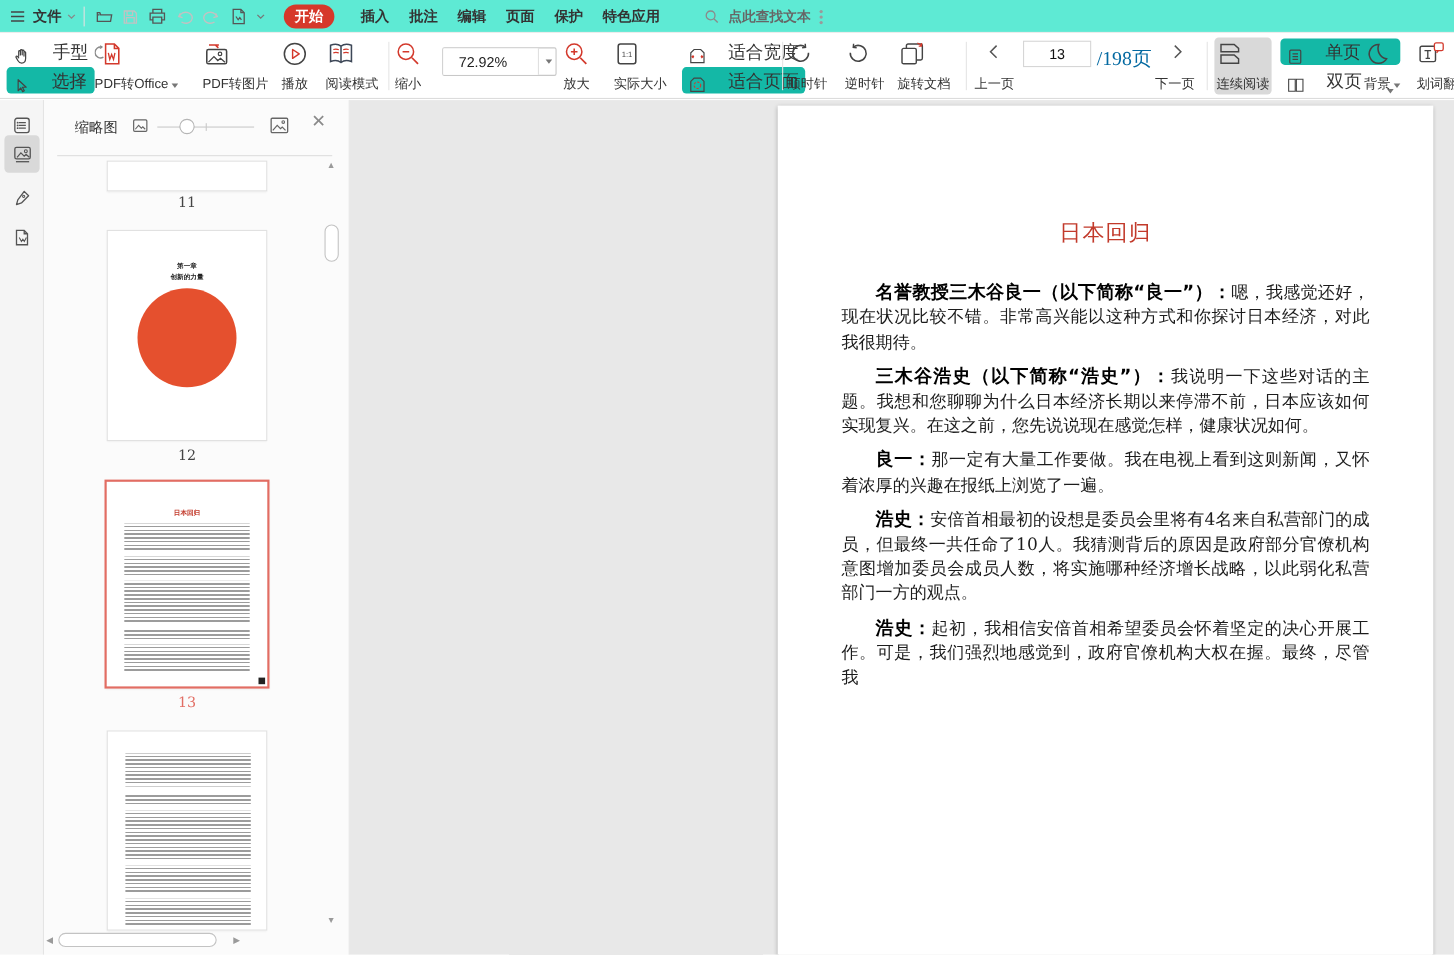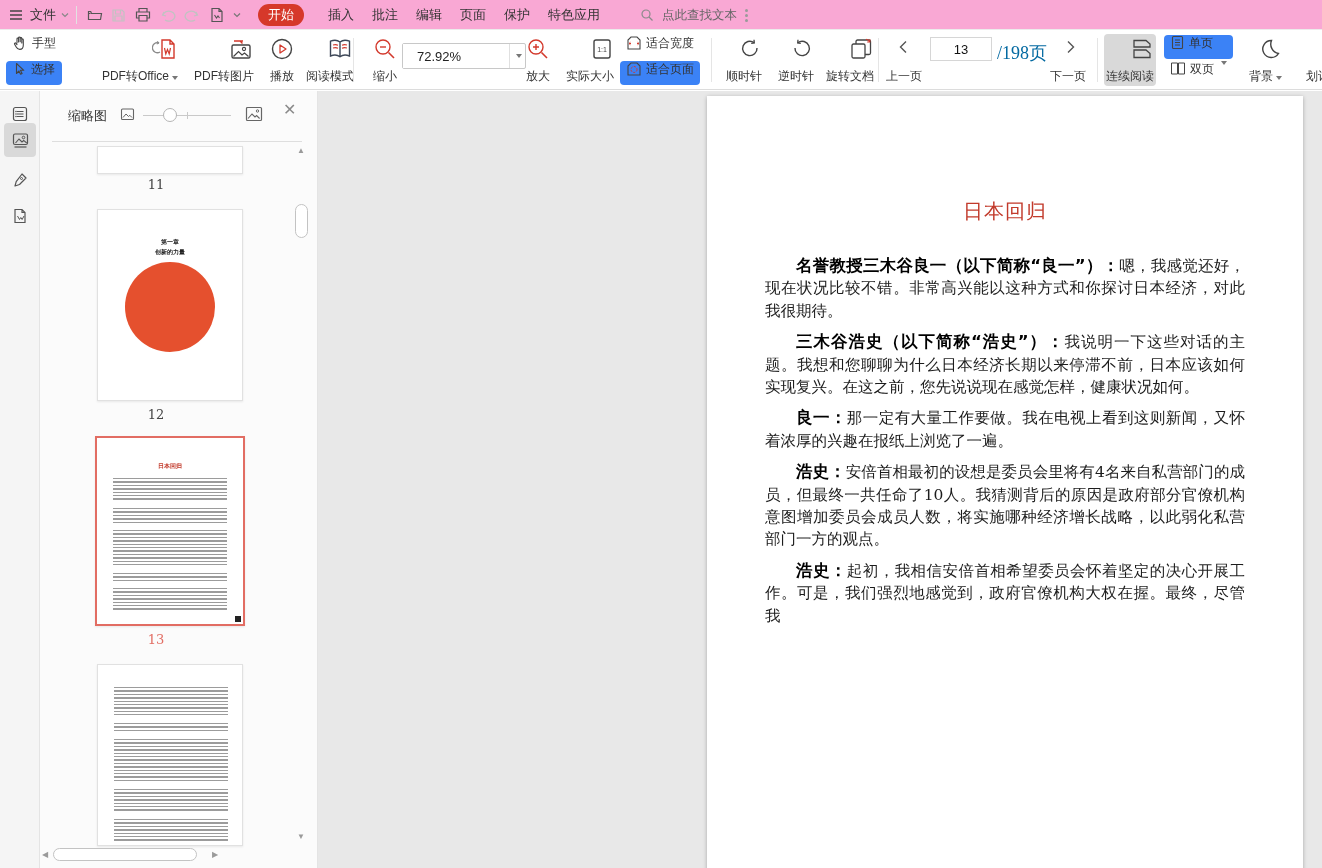--- a/index.html
+++ b/index.html
@@ -2,47 +2,47 @@
 <html><head>
 <meta charset="utf-8">
 <style>
   * { margin:0; padding:0; box-sizing:border-box; }
   html,body { width:1322px; height:868px; overflow:hidden; background:#fff;
               font-family:"Liberation Sans", sans-serif; }
   .app { position:relative; width:1322px; height:868px; background:#fff; }
 
   
   .menubar { position:absolute; left:0; top:0; width:1322px; height:30px;
-             background:#f9a8d4; border-bottom:1px solid #ececec; }
+             background:#5eead4; border-bottom:1px solid #ececec;font-weight:bold; }
   .mb-item { position:absolute; top:0; height:30px; display:flex; align-items:center;
              color:#333; font-size:13px; cursor:default; }
   .mb-sep { position:absolute; top:6px; width:1px; height:18px; background:#e2e2e2; }
   .tab { position:absolute; top:4px; height:22px; padding:0 10px; display:flex;
          align-items:center; font-size:13px; color:#333; border-radius:11px; }
   .tab.active { background:var(--red); color:#fff; }
   .searchbox { position:absolute; left:640px; top:0; height:30px; display:flex;
                align-items:center; gap:8px; color:#666; font-size:12.5px; }
   .vdots { display:inline-block; width:3px; }
   .vdots i { display:block; width:3px; height:3px; border-radius:50%; background:#9a9a9a; margin:2px 0; }
 
   
   .toolbar { position:absolute; left:0; top:30px; width:1322px; height:60px;
              background:#fff; border-bottom:1px solid #dcdcdc; overflow:hidden; }
   .tsep { position:absolute; top:8px; width:1px; height:44px; background:#e5e5e5; }
   .tbtn { position:absolute; top:4px; height:52px; display:flex; flex-direction:column;
-          align-items:flex-end; justify-content:space-between; padding:3px 2px; border-radius:4px; }
+          align-items:flex-start; justify-content:space-between; padding:3px 2px; border-radius:4px; }
   .tbtn .tlabel { font-size:12px; color:#333; white-space:nowrap; line-height:14px; }
   .tstack { position:absolute; top:5px; display:flex; flex-direction:column; gap:2px; }
-  .srow { display:flex; align-items:flex-start; gap:4px; height:24px; padding:0 6px;
-          font-size:12px; color:#333; border-radius:4px; white-space:nowrap; }
-  .srow.on { background:#3b82f6;font-family:Liberation Mono, monospace; }
+  .srow { display:flex; align-items:flex-end; gap:20px; height:24px; padding:0 6px;
+          font-size:16px; color:#333; border-radius:4px; white-space:nowrap; }
+  .srow.on { background:#14b8a6;font-family:Liberation Mono, monospace; }
   .bigon { background:#d9d9d9; }
   .caret { display:inline-block; width:0; height:0; border-left:3.5px solid transparent;
            border-right:3.5px solid transparent; border-top:4px solid #777; margin-left:3px; }
-  .zoombox { position:absolute; left:402px; top:13px; width:124px; height:26px;
+  .zoombox { position:absolute; left:402px; top:13px; width:104px; height:26px;
              border:1px solid #c8c8c8; border-radius:2px; background:#fff; display:flex; }
   .zoombox input { flex:1; border:0; outline:0; font-size:13px; color:#222; padding-left:14px;
                    font-family:"Liberation Sans",sans-serif; width:70px; }
   .zoombox .zdrop { width:16px; border-left:1px solid #e0e0e0; display:flex;
                     align-items:center; justify-content:center; }
   .pagenav { position:absolute; left:884px; top:5px; width:204px; height:52px; }
   .pagenav .chev { position:absolute; top:4px; font-size:17px; color:#555; }
   .pagenav .pginput { position:absolute; left:46px; top:2px; width:62px; height:24px;
                       border:1px solid #d6d6d6; background:#fff; text-align:center;
                       font-size:13px; color:#111; font-family:"Liberation Sans",sans-serif; }
@@ -62,21 +62,21 @@
   .tp-divider { position:absolute; left:12px; top:50px; width:250px; height:1px; background:#dedede; }
   .slider { position:absolute; left:103px; top:24px; width:88px; height:1px; background:#c9c9c9; }
   .slider .tick { position:absolute; left:50%; top:-3px; width:1px; height:7px; background:#c9c9c9; }
   .slider .handle { position:absolute; left:20px; top:-7px; width:14px; height:14px;
                     border-radius:50%; background:#fff; border:1px solid #b5b5b5; }
   .tp-x { position:absolute; left:243px; top:9px; font-size:16px; color:#8a8a8a; }
 
   .thumb { position:absolute; left:57px; width:146px; background:#fff;
            border:1px solid #e1e1e1; box-shadow:0 1px 2px rgba(0,0,0,.08); }
   .thumb.sel { border:2px solid var(--selred); left:55px; width:150px; }
-  .tlab { position:absolute; width:146px; left:43px; text-align:center; font-size:13px;
+  .tlab { position:absolute; width:146px; left:57px; text-align:center; font-size:13px;
           color:#444; font-family:"DejaVu Serif", serif; }
   .tlab.sel { color:var(--selred); }
   .mini-lines { background:repeating-linear-gradient(#fff 0 2px, #8a8a8a 2px 3.4px);
                 opacity:.85; }
   .corner-mark { position:absolute; right:2px; bottom:2px; width:6px; height:6px; background:#222; }
 
   .vscroll { position:absolute; left:255px; top:55px; width:14px; height:700px; }
   .vscroll .arr { position:absolute; left:2px; font-size:8px; color:#9a9a9a; }
   .vscroll .vthumb { position:absolute; left:0; top:58px; width:13px; height:34px;
                      background:#fff; border:1px solid #c3c3c3; border-radius:7px; }

